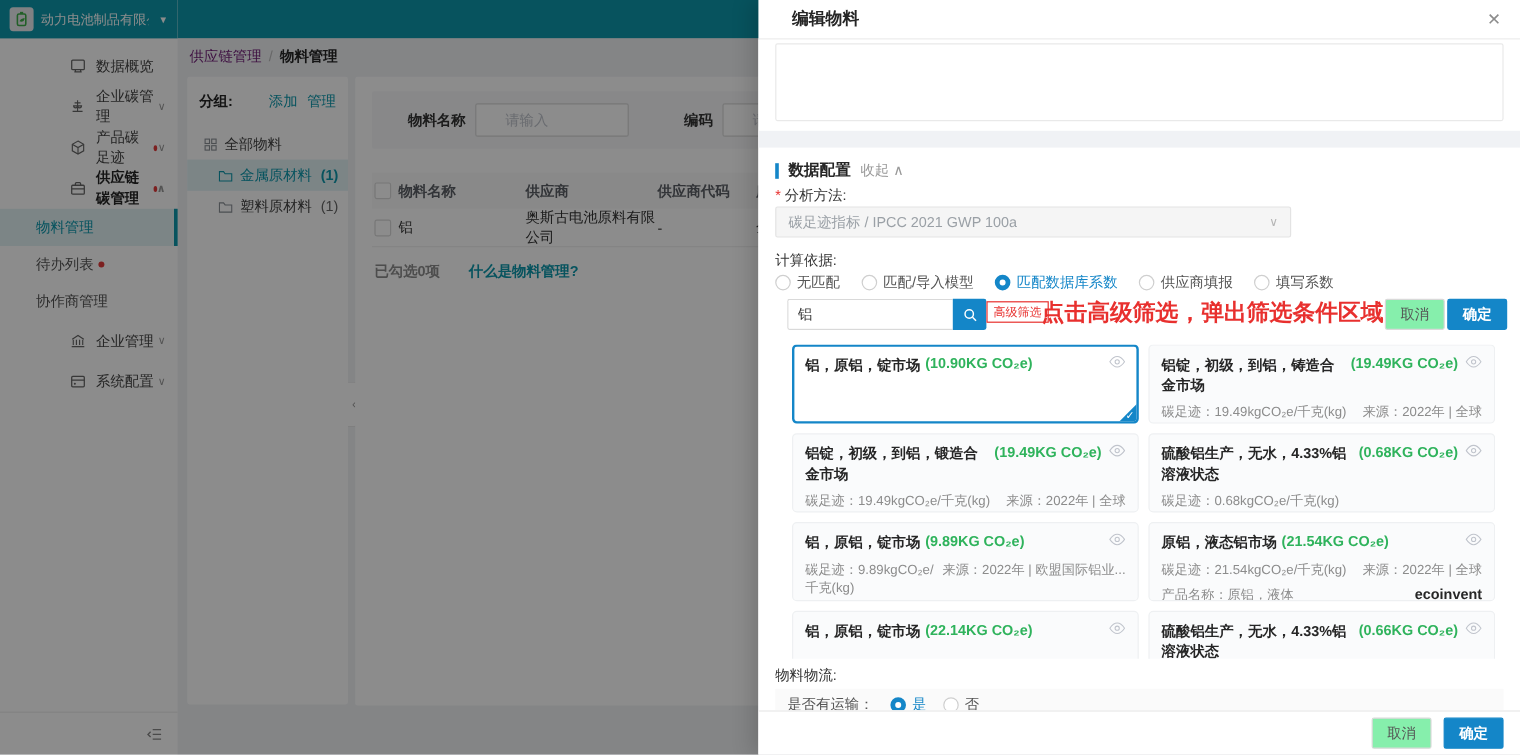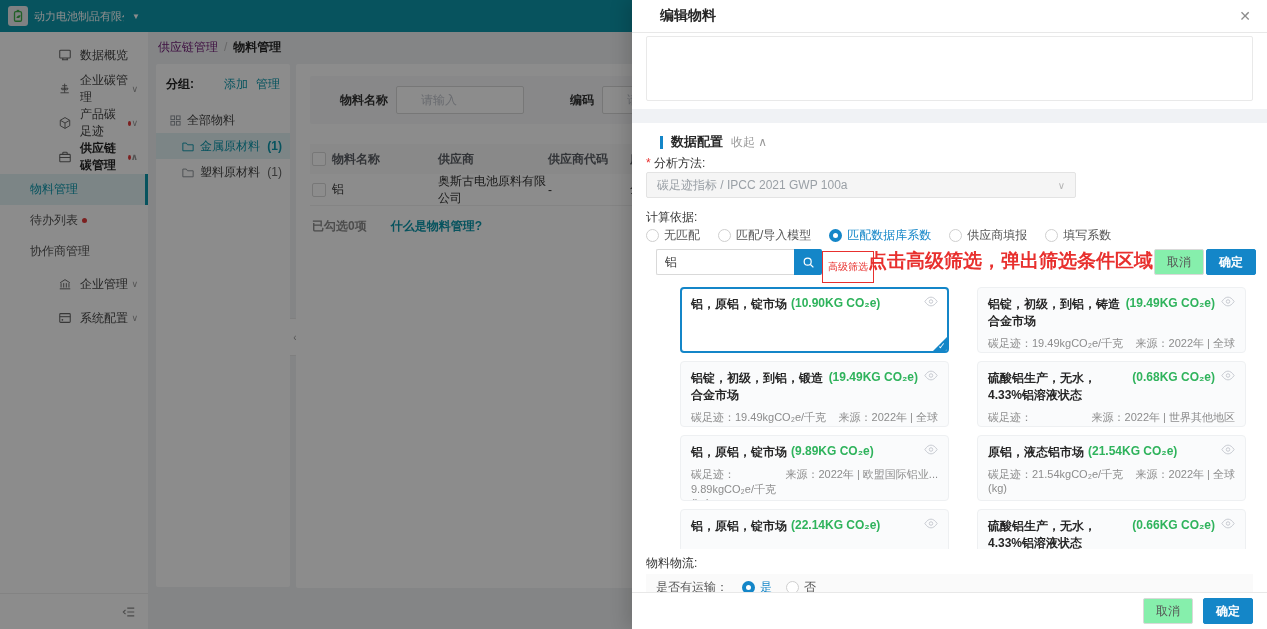--- a/index.html
+++ b/index.html
@@ -64,47 +64,47 @@
   
   .drawer { position:absolute; left:632px; top:0; width:635px; height:629px; background:#fff; z-index:50; box-shadow:-6px 0 16px rgba(0,0,0,0.15); }
   .d-head { height:33px; border-bottom:1px solid #e8e8e8; display:flex; align-items:center; padding:0 16px 0 28px;gap:14px; }
   .d-title { font-size:14px; font-weight:bold; color:#262626; }
   .d-close { margin-left:auto; color:#8c8c8c; font-size:14px; cursor:pointer; }
   .d-body { position:absolute; left:0; top:33px; width:635px; height:559px; overflow:hidden; background:#fff; }
   .d-foot { position:absolute; left:0; bottom:0; width:635px; height:37px; border-top:1px solid #e8e8e8; background:#fff; display:flex; align-items:center; justify-content:flex-end; gap:10px; padding-right:14px; }
 
   .emptybox { position:absolute; left:14px; right:14px; top:3px; height:65px; border:1px solid #e9e9e9; border-radius:2px; background:#fff; }
   .band { position:absolute; left:0; right:0; top:76px; height:14px; background:#f0f2f5; }
-  .sec-row { position:absolute; left:28px; top:100px; display:flex; align-items:center; gap:8px; }
+  .sec-row { position:absolute; left:14px; top:100px; display:flex; align-items:center; gap:8px; }
   .sec-bar { width:3px; height:13px; background:#1486C8; }
   .sec-title { font-weight:bold; color:#262626; font-size:13px; }
   .sec-collapse { color:#999; cursor:pointer; }
   .lbl { position:absolute; left:14px; color:#333; }
   .req:before { content:"* "; color:#E8302E; }
   .dselect { position:absolute; left:14px; top:139px; width:430px; height:26px; background:#f5f5f5; border:1px solid #e3e3e3; border-radius:2px; display:flex; align-items:center; padding:0 10px; color:#9aa0a6; }
   .dselect .sel-caret { margin-left:auto; color:#b5b5b5; font-size:10px; }
   .radio-row { position:absolute; left:14px; top:194px; display:flex; align-items:center; gap:18px; }
   .radio { display:flex; align-items:center; gap:5px; color:#555; cursor:pointer; }
   .rdot { width:13px; height:13px; border:1px solid #cfcfcf; border-radius:50%; background:#fff; flex:0 0 auto; }
   .radio.on .rdot { border:4px solid #1486C8; }
   .radio.on { color:#1486C8; }
 
   .search-row { position:absolute; left:0; top:216px; width:635px; height:28px; }
   .sinput { position:absolute; left:24px; top:0; width:138px; height:26px; border:1px solid #d9d9d9; border-right:none; border-radius:2px 0 0 2px; padding:0 8px; font-size:12px; color:#333; font-family:inherit; }
   .sbtn { position:absolute; left:162px; top:0; width:28px; height:26px; background:#1486C8; border:none; border-radius:0 2px 2px 0; display:flex; align-items:center; justify-content:center; cursor:pointer; }
-  .advbtn { position:absolute; left:190px; top:2px; height:32px; padding:0 5px; background:#fff; border:1px solid #E8302E; color:#E8302E; font-size:10px; display:flex; align-items:center; cursor:pointer; }
+  .advbtn { position:absolute; left:190px; top:2px; height:18px; padding:0 5px; background:#fff; border:1px solid #E8302E; color:#E8302E; font-size:10px; display:flex; align-items:center; cursor:pointer; }
   .annot { position:absolute; left:236px; top:-1px; color:#E8302E; font-size:19px; font-weight:bold; white-space:nowrap; }
   .btn { height:26px; padding:0 12px; border-radius:2px; font-size:12px; display:flex; align-items:center; justify-content:center; cursor:pointer; font-family:inherit; }
   .btn.ghost { background:#86efac; border:1px solid #d9d9d9; color:#555; }
   .btn.prim { background:#1486C8; border:1px solid #1486C8; color:#fff; font-weight:bold; }
   .search-row .btn.ghost { position:absolute; left:522px; top:0; }
   .search-row .btn.prim { position:absolute; left:574px; top:0; }
 
   .cards { position:absolute; left:28px; top:254px; width:586px; height:262px; overflow:hidden; display:grid; grid-template-columns:289px 289px; grid-auto-rows:66px; gap:8px; }
-  .card { position:relative; background:#fafbfc; border:1px solid #eef0f2; border-radius:4px; padding:8px 10px; overflow:hidden; cursor:pointer;margin-left:20px; }
+  .card { position:relative; background:#fafbfc; border:1px solid #eef0f2; border-radius:4px; padding:8px 10px; overflow:hidden; cursor:pointer; }
   .card.sel { background:#fff; border:2px solid #1486C8; padding:7px 9px; }
   .c-t { display:flex; align-items:flex-start; }
   .c-name { font-weight:bold; color:#262626; }
   .c-co2 { color:#2FB35C; font-weight:bold; margin-left:4px; white-space:nowrap; }
   .c-eye { margin-left:auto; color:#c0c4cc; flex:0 0 auto; padding-left:6px; cursor:pointer; }
   .c-line { display:flex; margin-top:6px; font-size:11px; color:#8c8c8c; }
   .c-line .rt { margin-left:auto; white-space:nowrap; }
   .c-db { margin-left:auto; color:#262626; font-weight:bold; font-size:12px; }
   .corner { position:absolute; right:-2px; bottom:-2px; width:0; height:0; border-style:solid; border-width:0 0 18px 18px; border-color:transparent transparent #1486C8 transparent; }
   .corner span { position:absolute; left:-11px; top:6px; color:#fff; font-size:9px; }
@@ -404,21 +404,20 @@
               <span class="c-co2">(0.68KG CO₂e)</span>
             <span class="c-eye">
                 <svg class="icon-svg" width="14" height="11" viewBox="0 0 16 12">
                   <path d="M1 6c2.2-3.3 4.6-5 7-5s4.8 1.7 7 5c-2.2 3.3-4.6 5-7 5S3.2 9.3 1 6z" fill="none" stroke="currentColor"></path>
                   <circle cx="8" cy="6" r="2" fill="none" stroke="currentColor"></circle>
                 </svg>
               </span>
             </div>
           <div class="c-line">
               <span>碳足迹：0.68kgCO₂e/千克(kg)</span>
-              <span class="rt">来源：2022年 | 世界其他地区</span>
             </div>
 
         </div>
 
         <div class="card">
           <div class="c-t">
               <span class="c-name">铝，原铝，锭市场</span>
               <span class="c-co2">(9.89KG CO₂e)</span>
             <span class="c-eye">
                 <svg class="icon-svg" width="14" height="11" viewBox="0 0 16 12">

